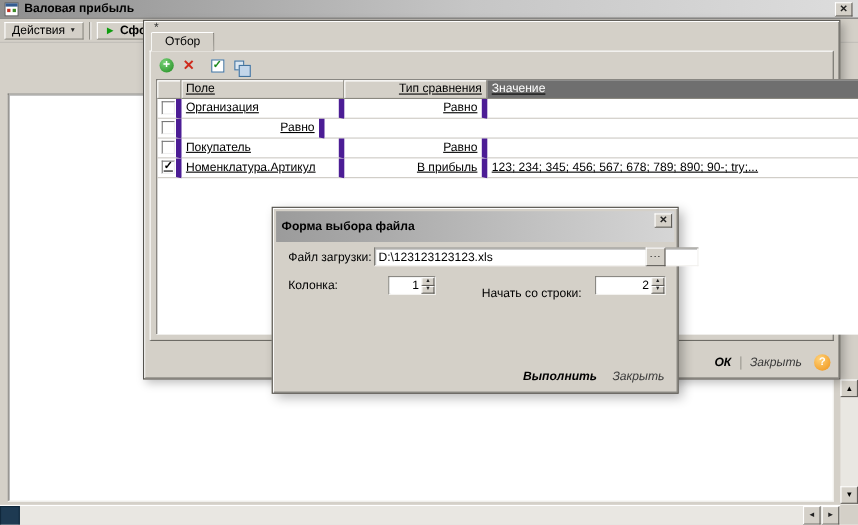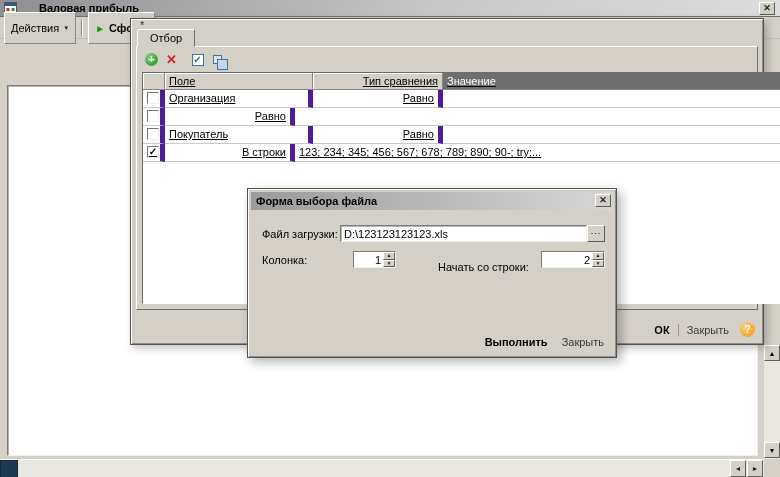--- a/index.html
+++ b/index.html
@@ -20,35 +20,35 @@
   .sunken {
     background:#ffffff; border:1px solid;
     border-color:#7e7c76 #f2f1ee #f2f1ee #7e7c76;
     box-shadow: inset 1px 1px 0 rgba(0,0,0,.28);
   }
 
   
   .main-titlebar {
     position:absolute; left:0; top:0; width:780px; height:17px;
     background:linear-gradient(90deg,#8f8f8f 0%,#c6c6c6 55%,#dddddd 100%);
-    display:flex; align-items:center; gap:22px; padding:0 4px;
+    display:flex; align-items:center; gap:5px; padding:0 4px;
     border-bottom:1px solid #6e6e6e;
   }
   .win-icon { width:13px; height:13px; flex:0 0 auto; }
   .main-title { font-weight:bold; white-space:nowrap; }
   .cap-btn { width:16px; height:13px; font-size:9px; line-height:11px; font-weight:bold; color:#222; }
   .main-close { position:absolute; right:5px; top:2px; }
 
   .main-toolbar {
     position:absolute; left:0; top:18px; width:780px; height:21px;
     background:#d4d0c8; display:flex; align-items:center; padding:0 4px;
     border-bottom:1px solid #c1beb8;
   }
   .tb-btn {
-    height:32px; display:flex; align-items:center; gap:4px; padding:0 6px;
+    height:16px; display:flex; align-items:center; gap:4px; padding:0 6px;
     border:1px solid; border-color:#ffffff #8a8880 #8a8880 #ffffff; background:#d4d0c8;
     white-space:nowrap;
   }
   .dd { font-size:6px; color:#222; }
   .tb-sep { width:2px; height:16px; margin:0 5px; border-left:1px solid #8a8880; border-right:1px solid #ffffff; }
   .play { color:#0e9c0e; font-size:10px; }
   .gen-label { font-weight:bold; }
 
   .report-area {
     position:absolute; left:7px; top:85px; width:751px; height:371px;
@@ -130,49 +130,49 @@
   .vcell { position:relative; padding-right:40px; }
   .cellbtn {
     position:absolute; top:0; height:17px; background:#d4d0c8; border:1px solid;
     border-color:#ffffff #5f5d58 #5f5d58 #ffffff;
     font-size:9px; line-height:14px; text-align:center; cursor:default;
   }
   .cellbtn.dots { right:16px; width:20px; letter-spacing:1px; }
   .cellbtn.clr  { right:0;  width:16px; color:#333; font-weight:bold; }
 
   .fw-buttons { position:absolute; right:34px; bottom:8px; display:flex; align-items:center; gap:8px; }
-  .txt-btn { cursor:default; white-space:nowrap; }
+  .txt-btn { cursor:default; white-space:nowrap;font-style:italic; }
   .txt-btn.bold { font-weight:bold; }
   .txt-btn.dim { color:#3a3a3a; }
   .btn-sep { width:1px; height:12px; background:#9a978f; }
   .help {
     position:absolute; right:8px; bottom:7px; width:15px; height:15px; border-radius:50%;
     background:radial-gradient(circle at 35% 30%, #ffd27a, #ef9113);
     color:#fff; font-weight:bold; font-size:10px; line-height:15px; text-align:center; cursor:default;
   }
 
   
   .dialog {
     position:absolute; left:247px; top:188px; width:370px; height:170px;
     background:#d4d0c8; border:1px solid #55534e;
     box-shadow: inset 1px 1px 0 #ffffff, inset -1px -1px 0 #8f8d87, 4px 4px 10px rgba(0,0,0,.3);
   }
   .dlg-titlebar {
-    position:absolute; left:3px; top:3px; right:3px; height:18px;
+    position:absolute; left:3px; top:3px; right:3px; height:28px;
     background:linear-gradient(90deg,#9b9b9b,#d6d6d6);
     display:flex; align-items:center; padding:0 5px;
   }
   .dlg-title { font-weight:bold; }
   .dlg-close { position:absolute; right:2px; top:2px; }
   .lbl { position:absolute; white-space:nowrap;text-align:center; }
   .lbl.file  { left:14px;  top:39px; }
   .lbl.col   { left:14px;  top:65px; }
   .lbl.start { left:190px; top:72px; }
   .field { position:absolute; font-size:11px; padding:0 3px; height:17px; font-family:inherit; }
-  .file-input { left:92px; top:36px; width:247px; }
+  .file-input { left:92px; top:36px; width:295px; }
   .browse { position:absolute; left:339px; top:36px; width:18px; height:17px; font-size:9px; letter-spacing:1px; align-items:flex-start; line-height:10px; }
   .spin { position:absolute; height:17px; display:flex; padding:0; }
   .spin input {
     border:none; outline:none; width:calc(100% - 12px); background:#fff;
     font-family:"Liberation Sans", sans-serif; font-size:11px; text-align:right; padding:0 2px;
   }
   .spin-btns { width:12px; display:flex; flex-direction:column; }
   .sb { flex:1 1 auto; font-size:5px; line-height:5px; color:#222; }
   .spin.colspin { left:105px; top:62px; width:43px; }
   .spin.rowspin { left:293px; top:62px; width:64px; }
@@ -284,21 +284,22 @@
           <div class="td w2">Равно</div>
           <div class="td w3"></div>
         </div>
 
         <div class="trow">
           <div class="td w0">
             <span class="cb">
               <span>✓</span>
             </span>
           </div>
-          <div class="td w2">В строки</div>
+          <div class="td w1">Номенклатура.Артикул</div>
+          <div class="td w2">В прибыль</div>
           <div class="td w3 vcell">
             <span>123; 234; 345; 456; 567; 678; 789; 890; 90-; try;...</span>
             <span class="cellbtn dots">...</span>
             <span class="cellbtn clr">✕</span>
           </div>
         </div>
       </div>
     </div>
 
     <div class="fw-buttons">

